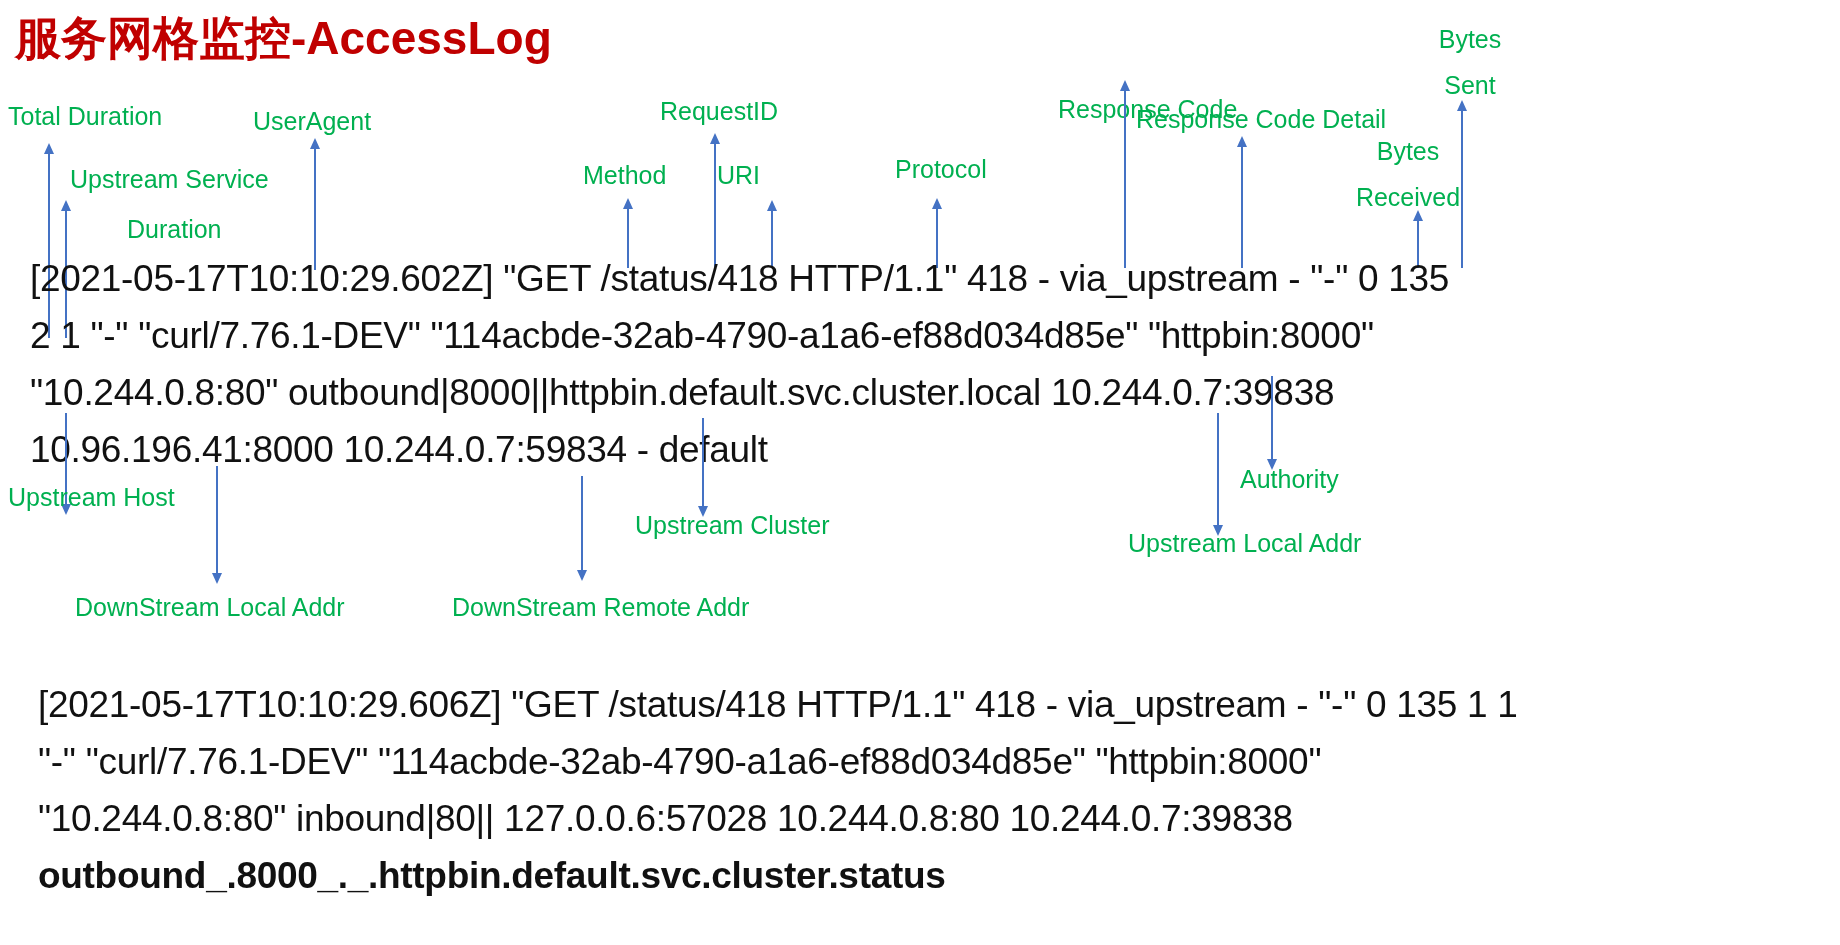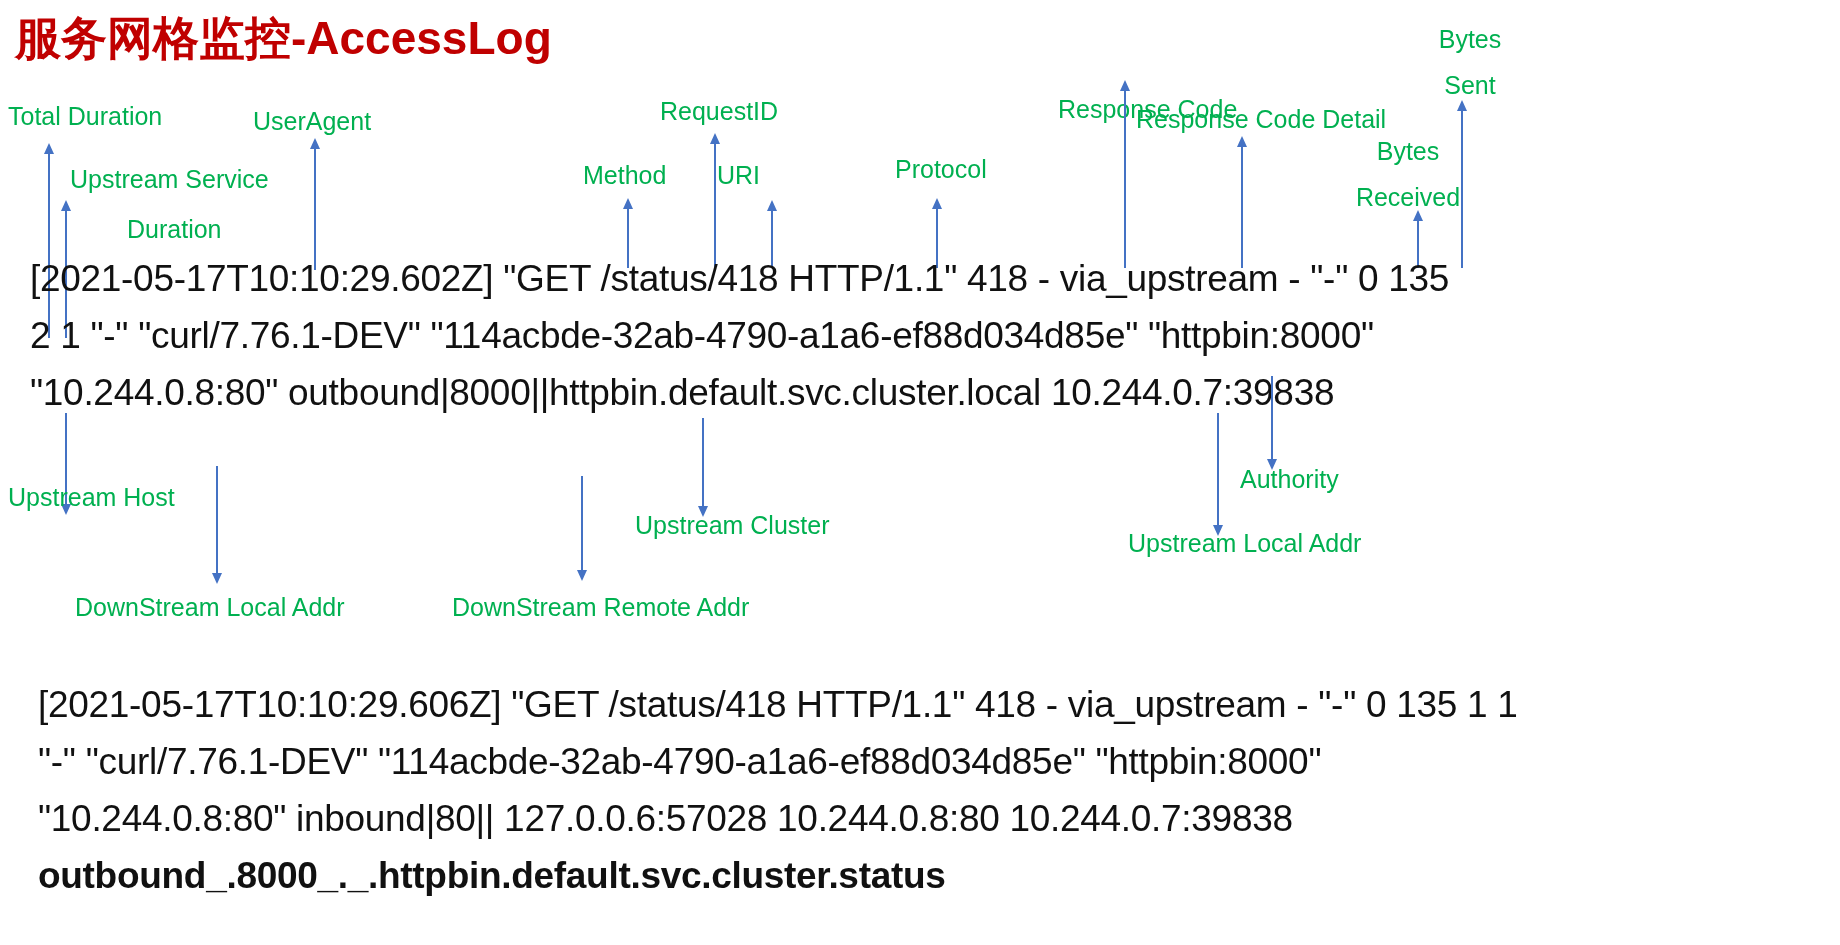--- a/index.html
+++ b/index.html
@@ -76,20 +76,21 @@
   <div class="arrow up" style="left:936px;top:208px;height:60px;"></div>
   <div class="arrow up" style="left:1124px;top:90px;height:178px;"></div>
   <div class="arrow up" style="left:1241px;top:146px;height:122px;"></div>
   <div class="arrow up" style="left:1417px;top:220px;height:48px;"></div>
   <div class="arrow up" style="left:1461px;top:110px;height:158px;"></div>
 
   <div class="log-block" style="left:30px;top:250px;">
     <div class="log-line">[2021-05-17T10:10:29.602Z] "GET /status/418 HTTP/1.1" 418 - via_upstream - "-" 0 135</div>
     <div class="log-line">2 1 "-" "curl/7.76.1-DEV" "114acbde-32ab-4790-a1a6-ef88d034d85e" "httpbin:8000"</div>
     <div class="log-line">"10.244.0.8:80" outbound|8000||httpbin.default.svc.cluster.local 10.244.0.7:39838</div>
+    <div class="log-line">10.96.196.41:8000 10.244.0.7:59834 - default</div>
   </div>
 
   <div class="arrow down" style="left:65px;top:413px;height:92px;"></div>
   <div class="arrow down" style="left:216px;top:466px;height:108px;"></div>
   <div class="arrow down" style="left:581px;top:476px;height:95px;"></div>
   <div class="arrow down" style="left:702px;top:418px;height:89px;"></div>
   <div class="arrow down" style="left:1271px;top:376px;height:84px;"></div>
   <div class="arrow down" style="left:1217px;top:413px;height:113px;"></div>
 
   <div class="field-label" style="left:8px;top:484px;">Upstream Host</div>

